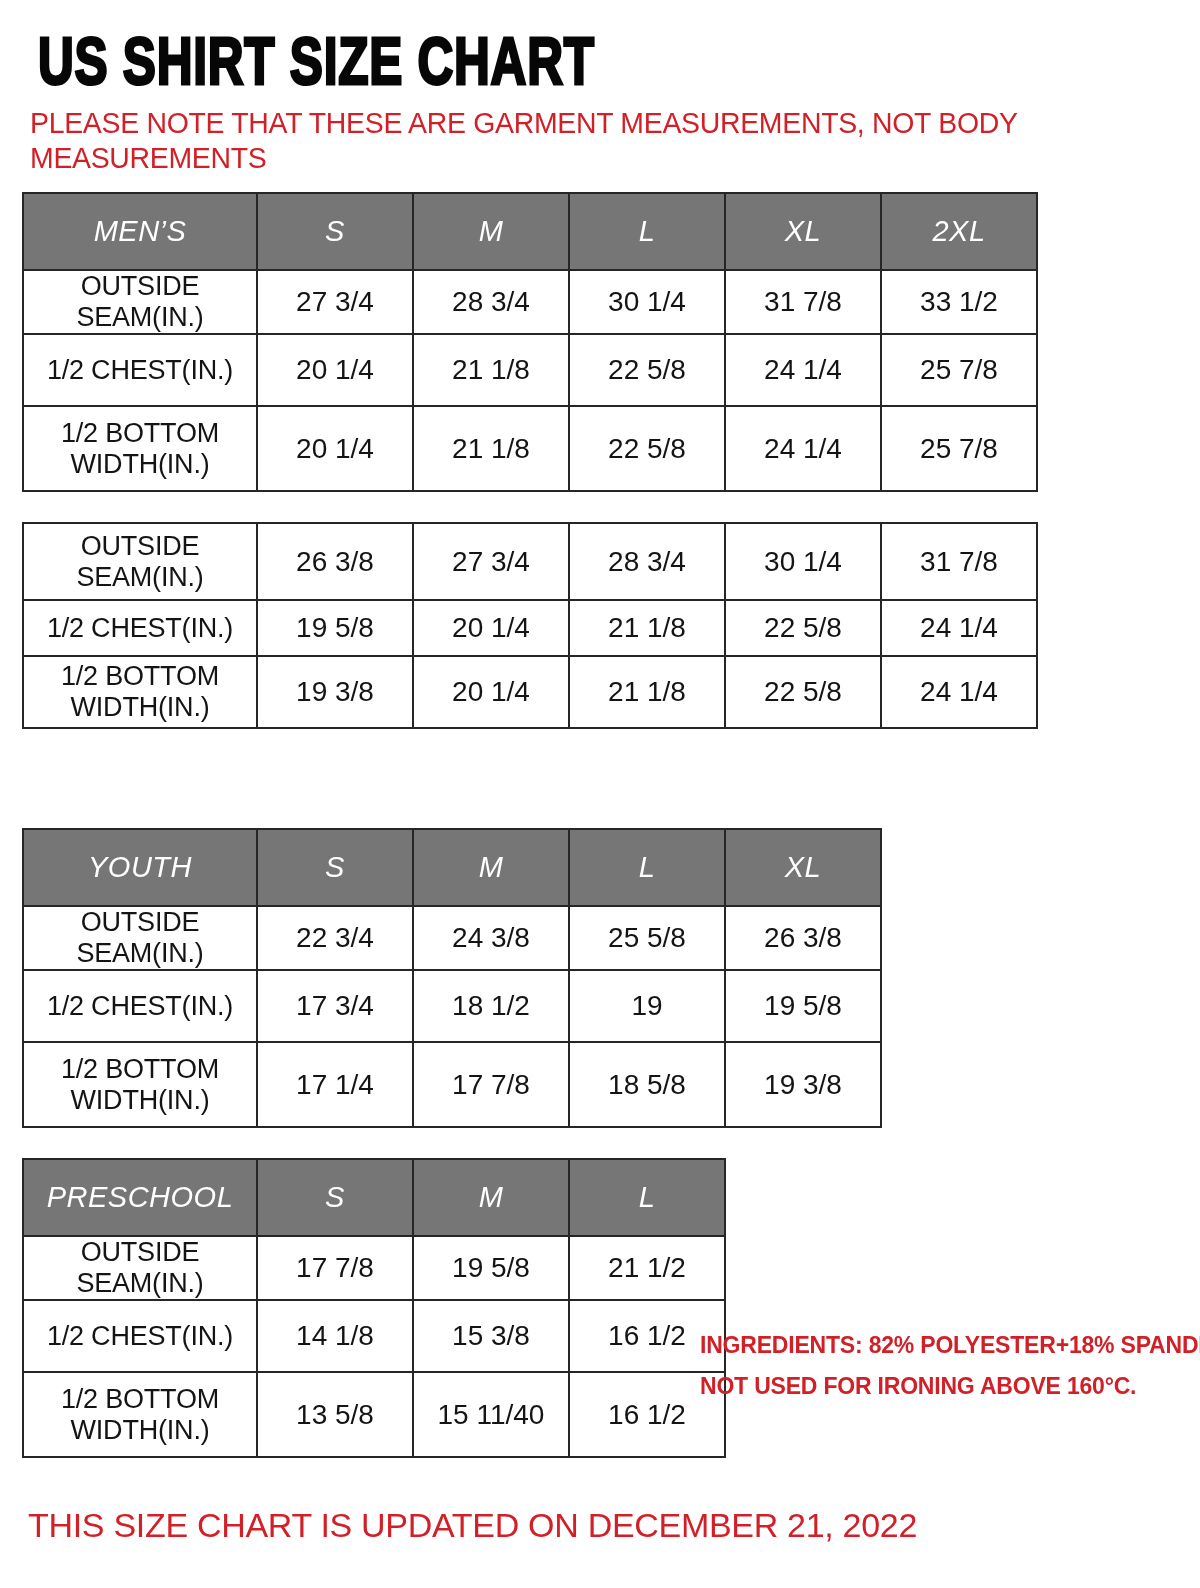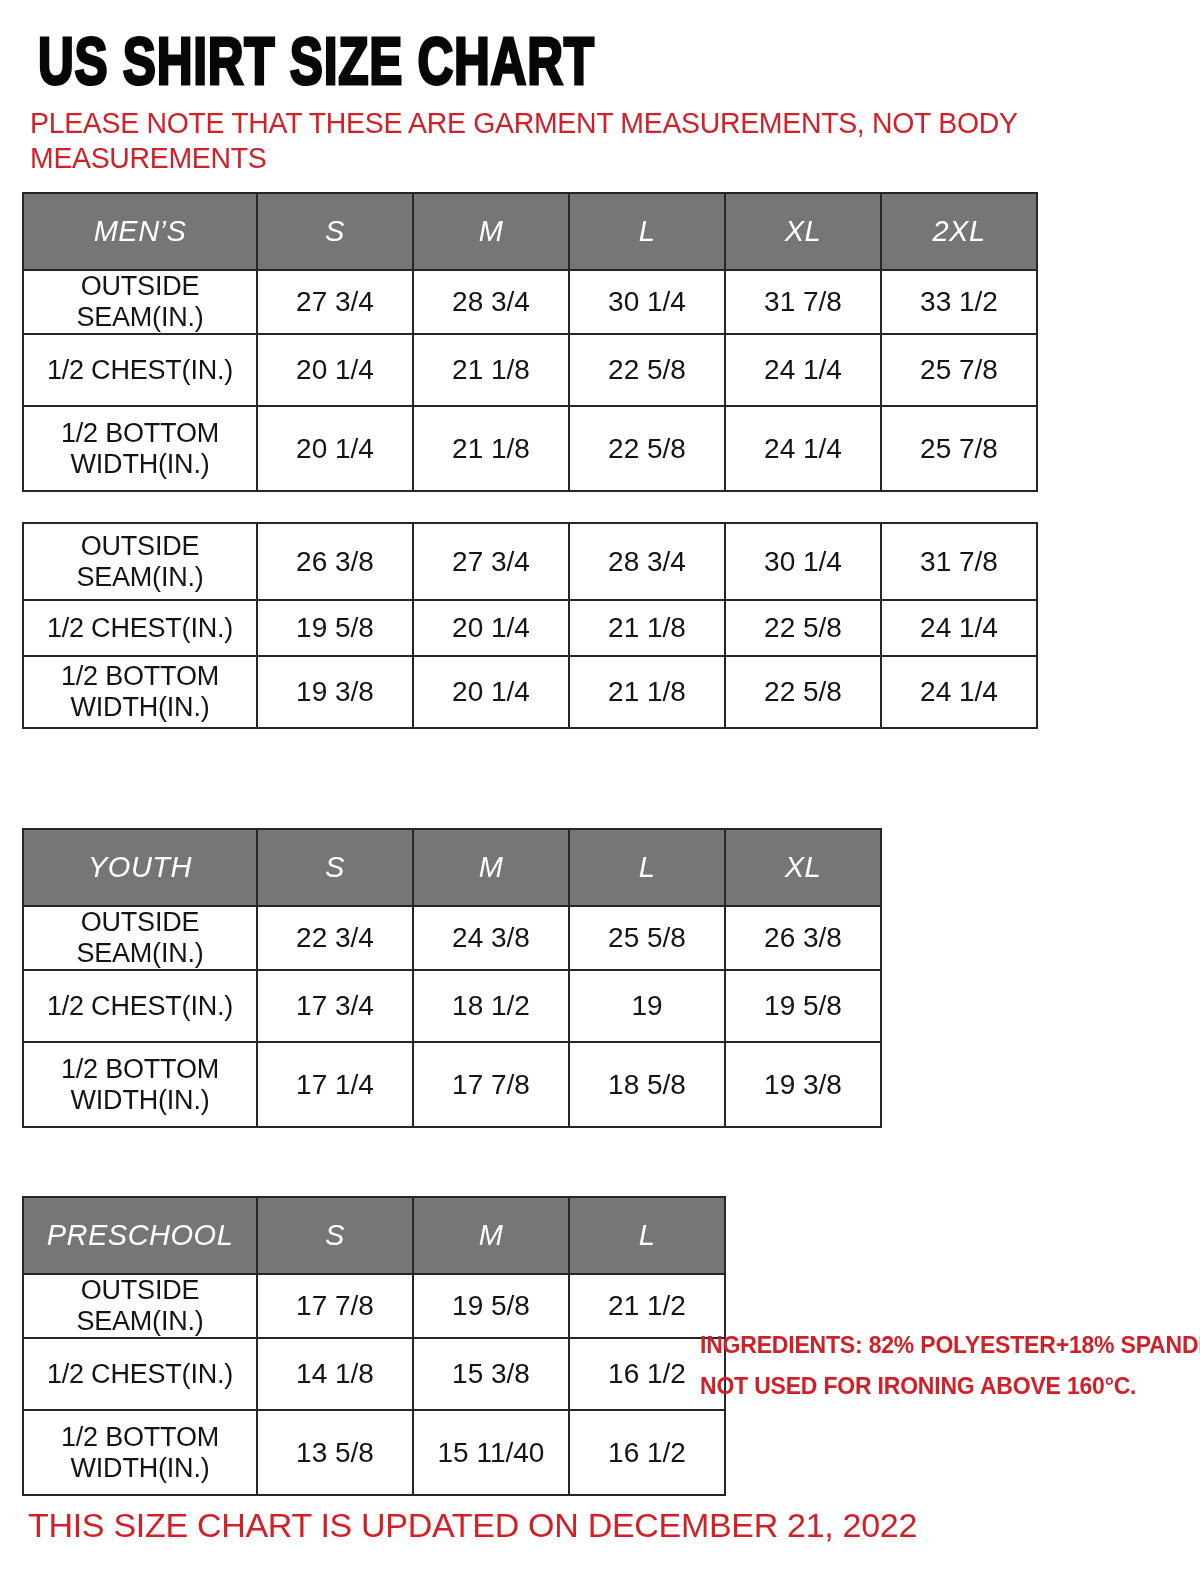--- a/index.html
+++ b/index.html
@@ -42,21 +42,21 @@
   .size-table {
     position: absolute;
     left: 22px;
     border-collapse: collapse;
     table-layout: fixed;
     color: #141414;
   }
   .pos-0 { top: 192px; }
   .pos-1 { top: 522px; }
   .pos-2 { top: 828px; }
-  .pos-3 { top: 1196px; }
+  .pos-3 { top: 1158px; }
 
   .size-table td {
     border: 2px solid #262626;
     text-align: center;
     vertical-align: middle;
     padding: 0 2px;
     font-size: 28px;
     overflow: hidden;
   }
   .size-table tr:nth-child(1) { height: 77px; }

